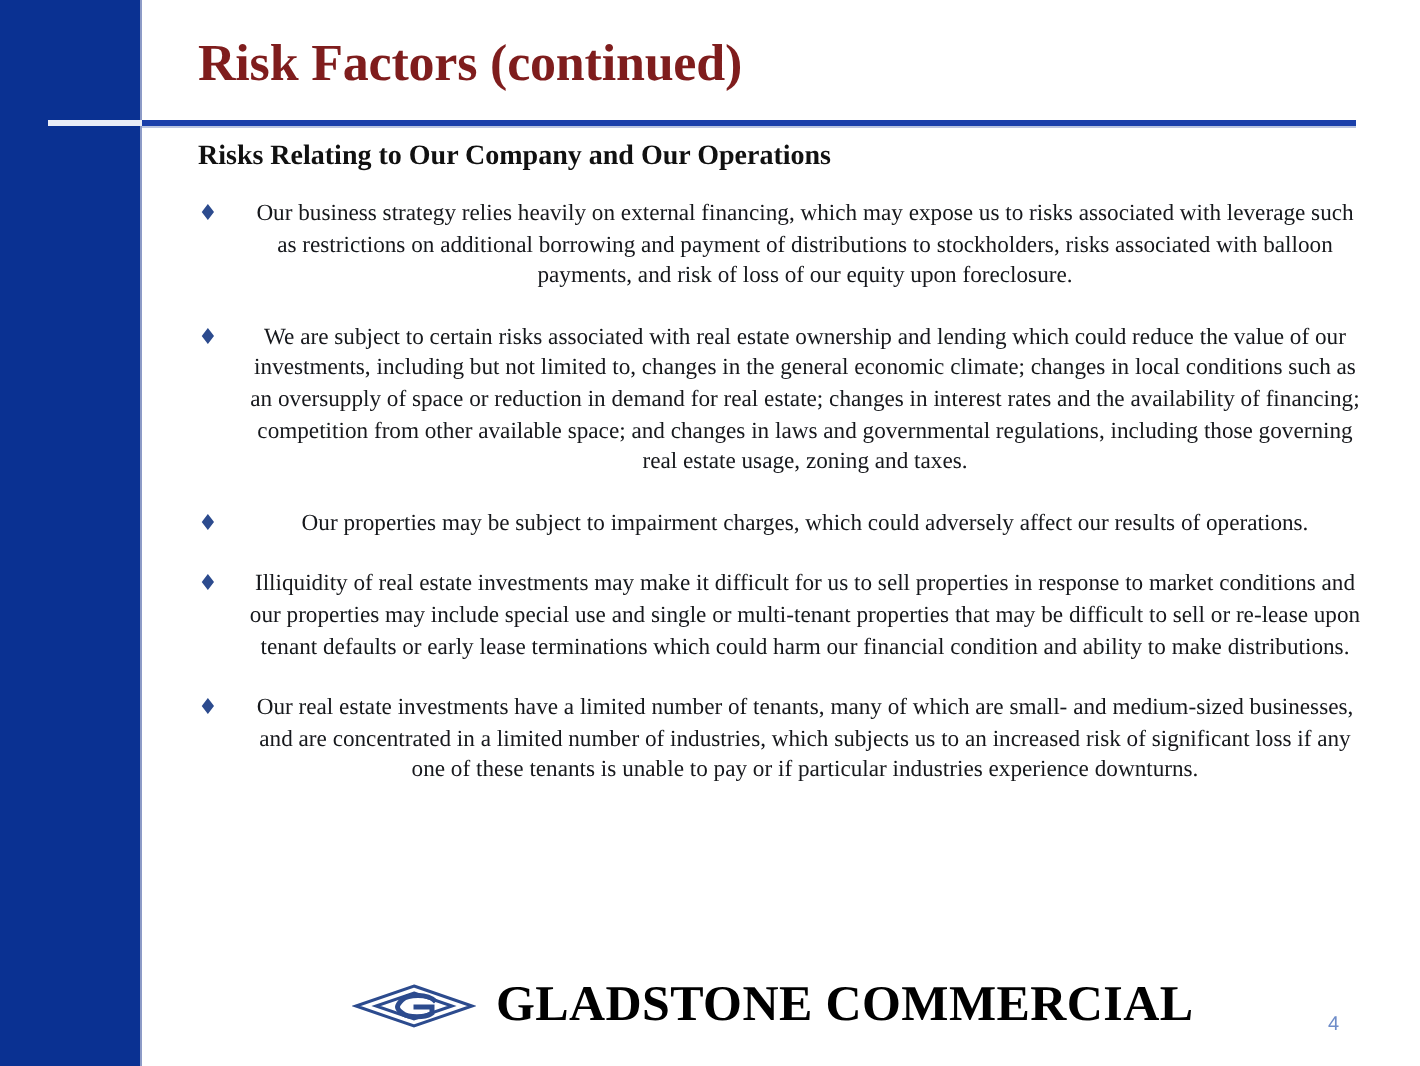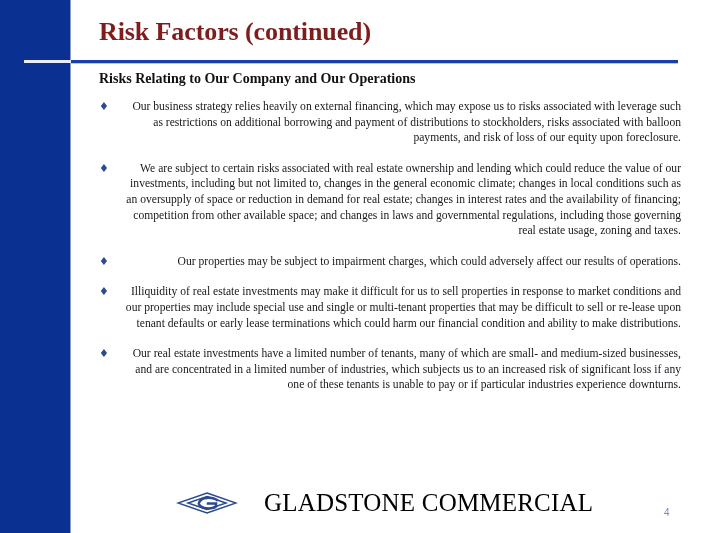--- a/index.html
+++ b/index.html
@@ -103,21 +103,21 @@
     font-size: 11px;
     color: #2c4b8e;
     line-height: 15.6px;
     font-family: "DejaVu Sans", sans-serif;
   }
   .bullet-text {
     flex: 1 1 auto;
     font-size: 11.6px;
     line-height: 15.6px;
     color: #16181c;
-    text-align: right;
+    text-align: center;
   }
 
   
   .footer {
     position: absolute;
     left: 0;
     top: 483px;
     width: 710px;
     height: 50px;
   }
@@ -127,23 +127,23 @@
     top: 6px;
     display: flex;
     align-items: center;
   }
   .logo-mark {
     width: 62px;
     height: 26px;
     flex: 0 0 auto;
   }
   .logo-word {
-    margin-left: 26px;
+    margin-left: 10px;
     font-size: 25px;
-    font-weight: normal;
+    font-weight: bold;
     color: #000000;
     letter-spacing: 0.2px;
     white-space: nowrap;
     font-family: "Liberation Serif", "DejaVu Serif", serif;
   }
   .page-number {
     position: absolute;
     left: 664px;
     top: 24px;
     font-size: 10px;

